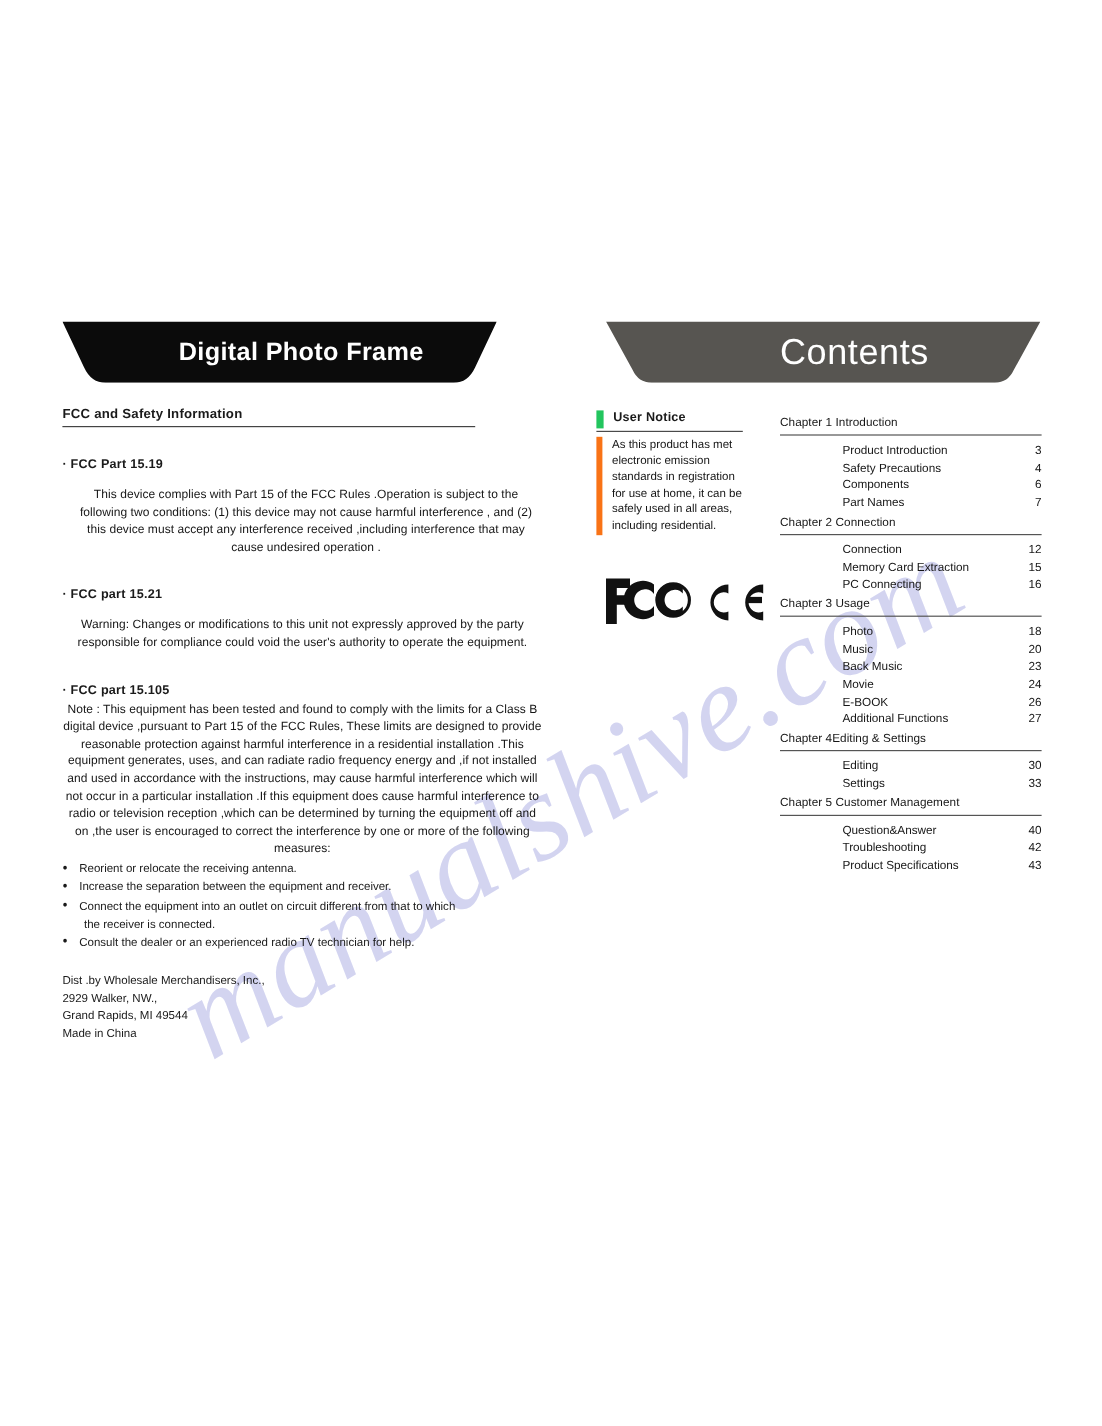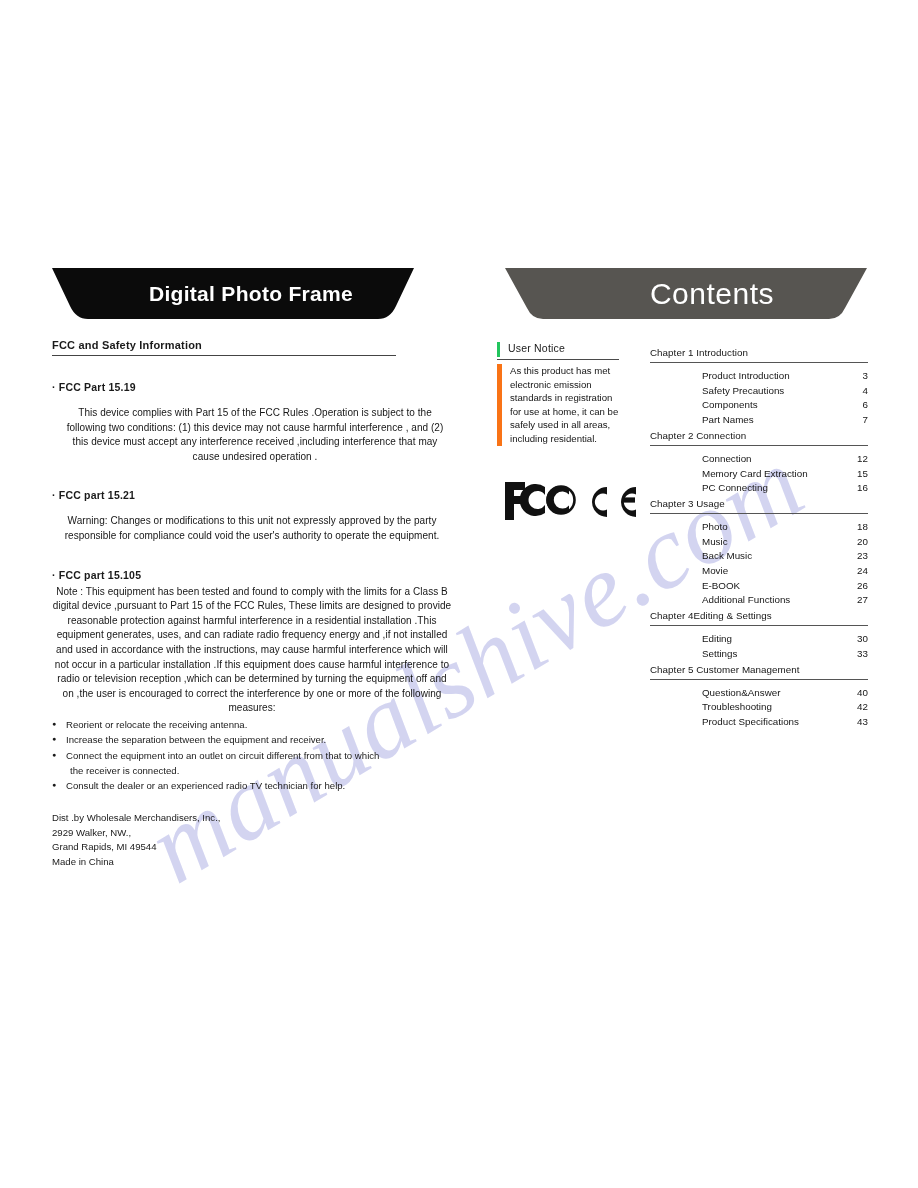--- a/index.html
+++ b/index.html
@@ -161,24 +161,24 @@
 
   
   #notice {
     position: absolute;
     left: 497px;
     top: 342px;
     width: 128px;
   }
   #notice .notice-title {
     font-size: 10.5px;
-    font-weight: normal;
+    font-weight: bold;
     letter-spacing: .2px;
     padding-left: 8px;
-    border-left: 3px solid #22c55e;
+    border-left: 6px solid #22c55e;
     padding-bottom: 2px;
     line-height: 13px;
   }
   #notice .notice-rule {
     border-bottom: 1px solid #4a4a4a;
     width: 122px;
     margin-top: 2px;
   }
   #notice .notice-body {
     font-size: 9.6px;

